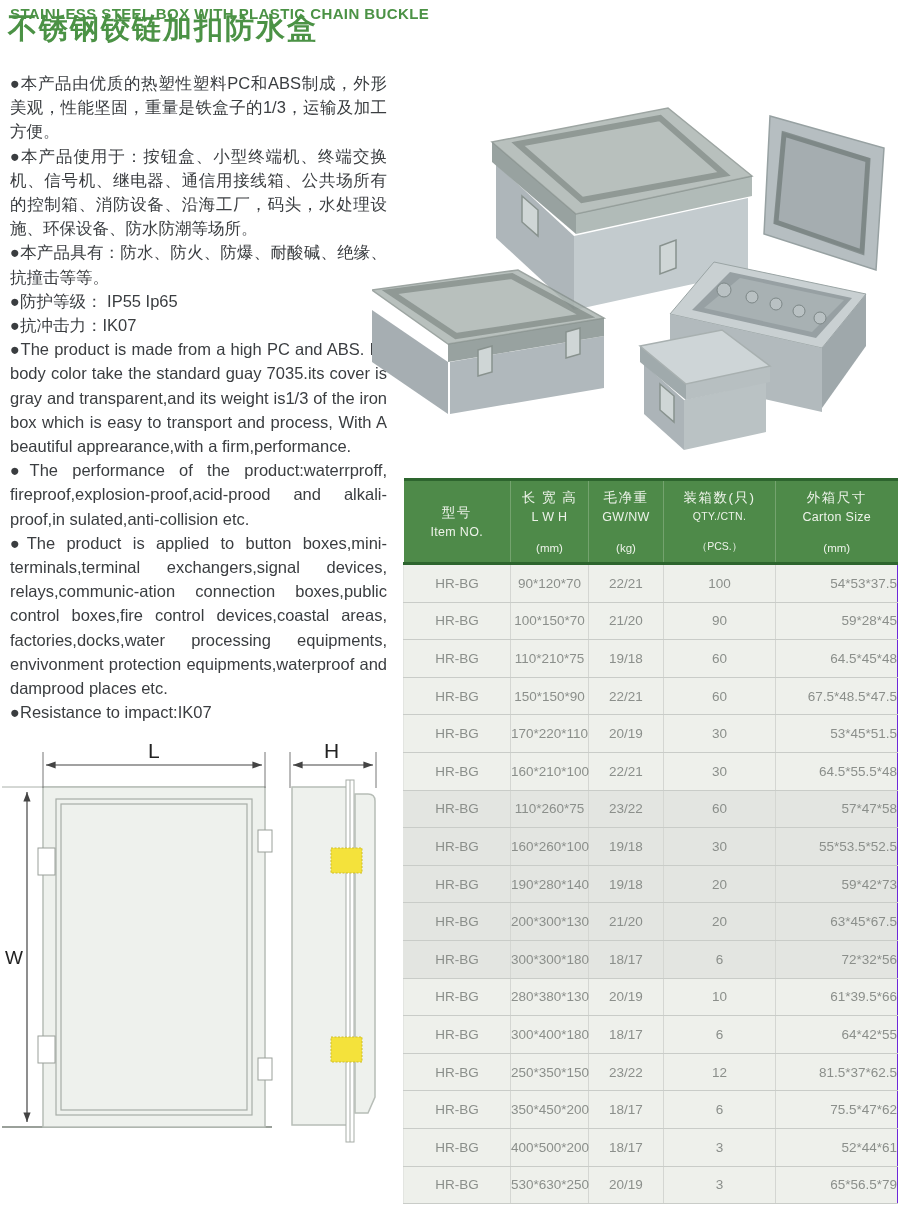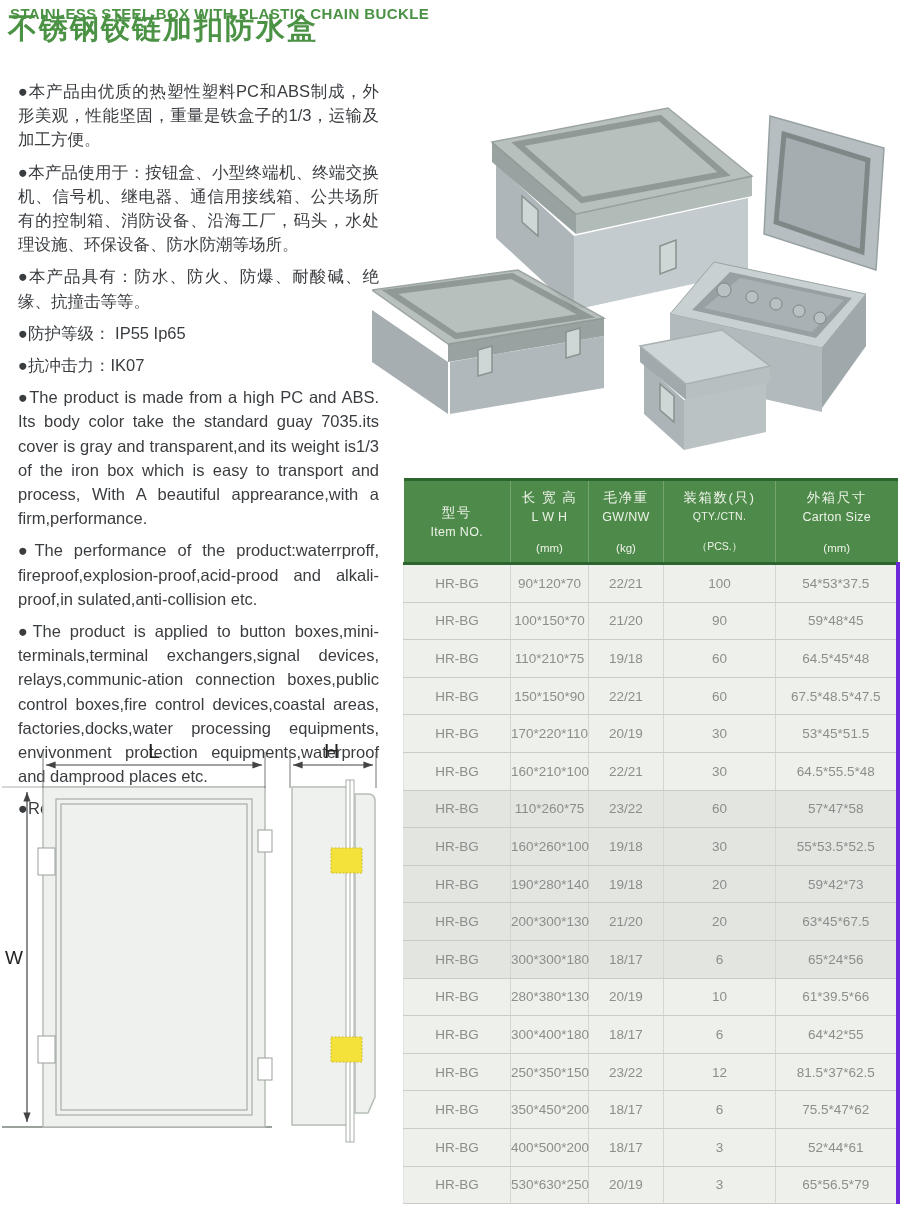--- a/index.html
+++ b/index.html
@@ -6,41 +6,41 @@
   .page{position:relative;width:900px;height:1206px;background:#ffffff;
         font-family:"Liberation Sans","DejaVu Sans",sans-serif;overflow:hidden;}
 
   .title-en{position:absolute;left:10px;top:5px;font-size:15px;font-weight:bold;
             color:#4b9245;letter-spacing:.4px;}
   .title-zh{position:absolute;left:8px;top:9px;font-size:29px;font-weight:bold;
             color:#4b9245;letter-spacing:2px;}
 
   .desc{position:absolute;left:10px;top:71px;width:377px;color:#3a3d40;
         font-size:16.5px;line-height:24.2px;text-align:justify;}
-  .desc p{margin:8px;}
+  .desc p{margin:0;}
 
   .illustration{position:absolute;left:372px;top:78px;width:526px;height:394px;}
   .diagram{position:absolute;left:2px;top:736px;width:388px;height:468px;}
 
   table.spec{position:absolute;left:403px;top:478px;width:494px;
              border-collapse:collapse;table-layout:fixed;}
   table.spec thead th{background:#4e8a49;color:#edf3e9;font-weight:normal;
       border-top:3px solid #2d652e;border-bottom:3px solid #2d652e;
       border-left:1px solid #74a36e;padding:0;height:81px;vertical-align:middle;
       text-align:center;}
   table.spec thead th:first-child{border-left:none;}
   .th-zh{font-size:13.5px;letter-spacing:1.5px;}
   .th-en{font-size:12.5px;margin-top:3px;letter-spacing:.3px;}
   .th-sub{font-size:11.5px;margin-top:18px;}
   .th-small{font-size:10.5px;text-align:center;}
   table.spec tbody td{height:36.6px;background:#eef0eb;color:#8b8f8b;
       font-size:13.5px;text-align:center;vertical-align:middle;
       border-bottom:1px solid #c9ccc8;border-left:1px solid #d4d6d2;padding:0;}
   table.spec tbody td:first-child{border-left:1px solid #e3e5e1;}
-  table.spec tbody td:last-child{border-right:4px solid #6d28d9;}
+  table.spec tbody td:last-child{border-right:1px solid #6d28d9;text-align:right;}
   table.spec tbody tr.alt td{background:#e3e5e1;}
 </style>
 </head>
 <body>
 
 <div class="page">
 
   <div class="title-en">STAINLESS STEEL BOX WITH PLASTIC CHAIN BUCKLE</div>
   <div class="title-zh">不锈钢铰链加扣防水盒</div>
 
@@ -194,21 +194,21 @@
           <td>90*120*70</td>
           <td>22/21</td>
           <td>100</td>
           <td>54*53*37.5</td>
         </tr>
         <tr>
           <td>HR-BG</td>
           <td>100*150*70</td>
           <td>21/20</td>
           <td>90</td>
-          <td>59*48*45</td>
+          <td>59*28*45</td>
         </tr>
         <tr>
           <td>HR-BG</td>
           <td>110*210*75</td>
           <td>19/18</td>
           <td>60</td>
           <td>64.5*45*48</td>
         </tr>
         <tr>
           <td>HR-BG</td>
@@ -257,21 +257,21 @@
           <td>200*300*130</td>
           <td>21/20</td>
           <td>20</td>
           <td>63*45*67.5</td>
         </tr>
         <tr class="alt">
           <td>HR-BG</td>
           <td>300*300*180</td>
           <td>18/17</td>
           <td>6</td>
-          <td>65*24*56</td>
+          <td>72*32*56</td>
         </tr>
         <tr>
           <td>HR-BG</td>
           <td>280*380*130</td>
           <td>20/19</td>
           <td>10</td>
           <td>61*39.5*66</td>
         </tr>
         <tr>
           <td>HR-BG</td>

